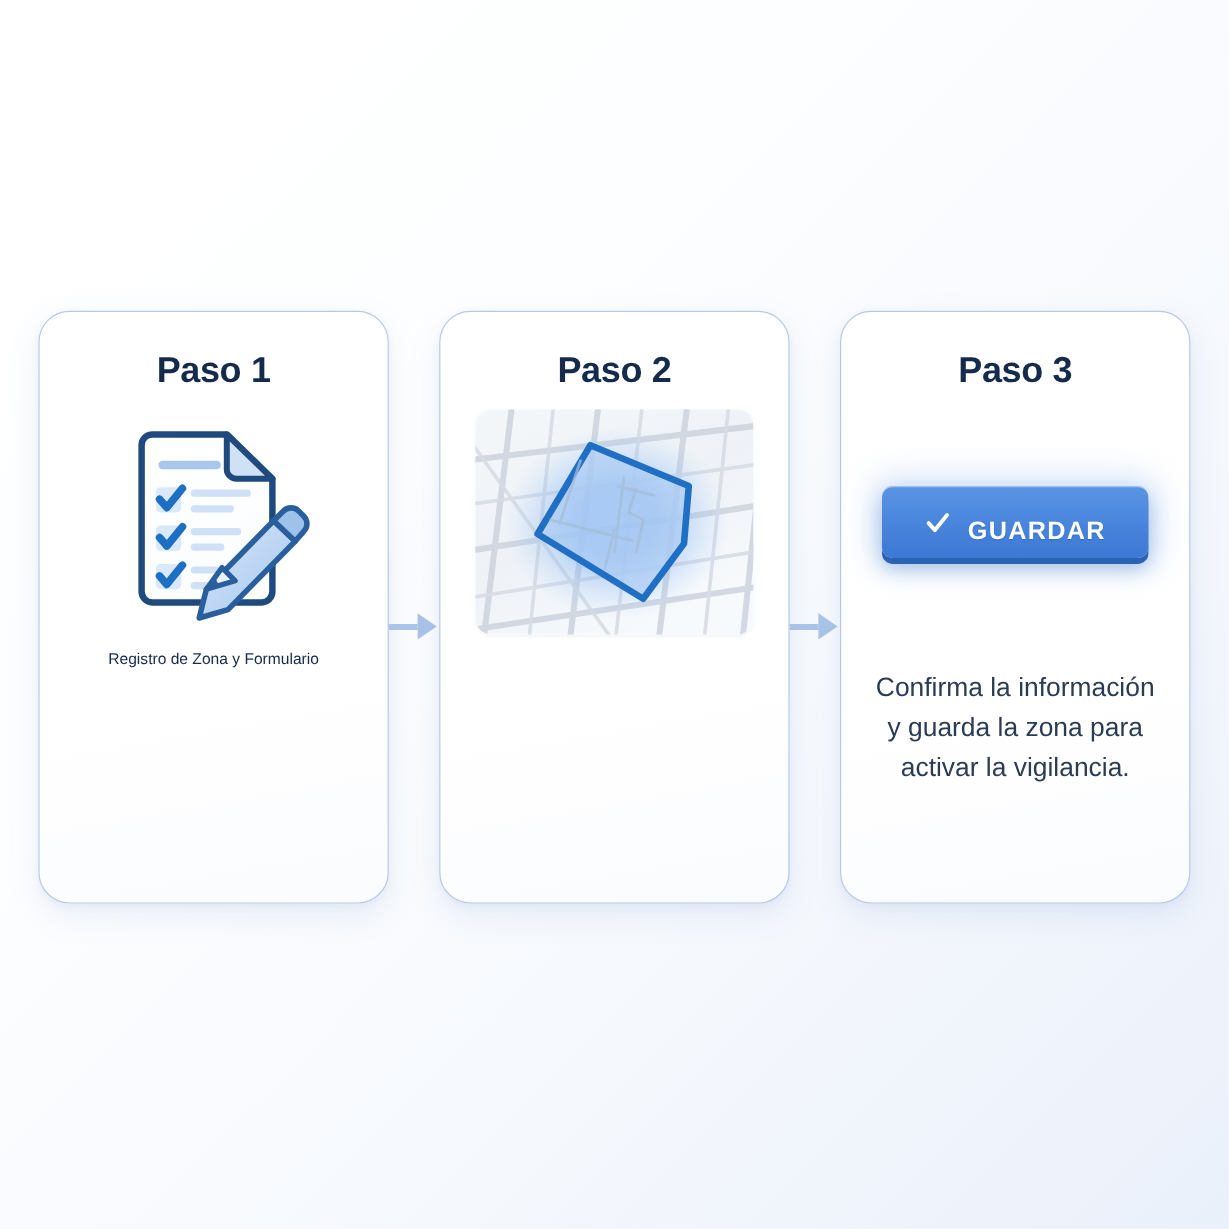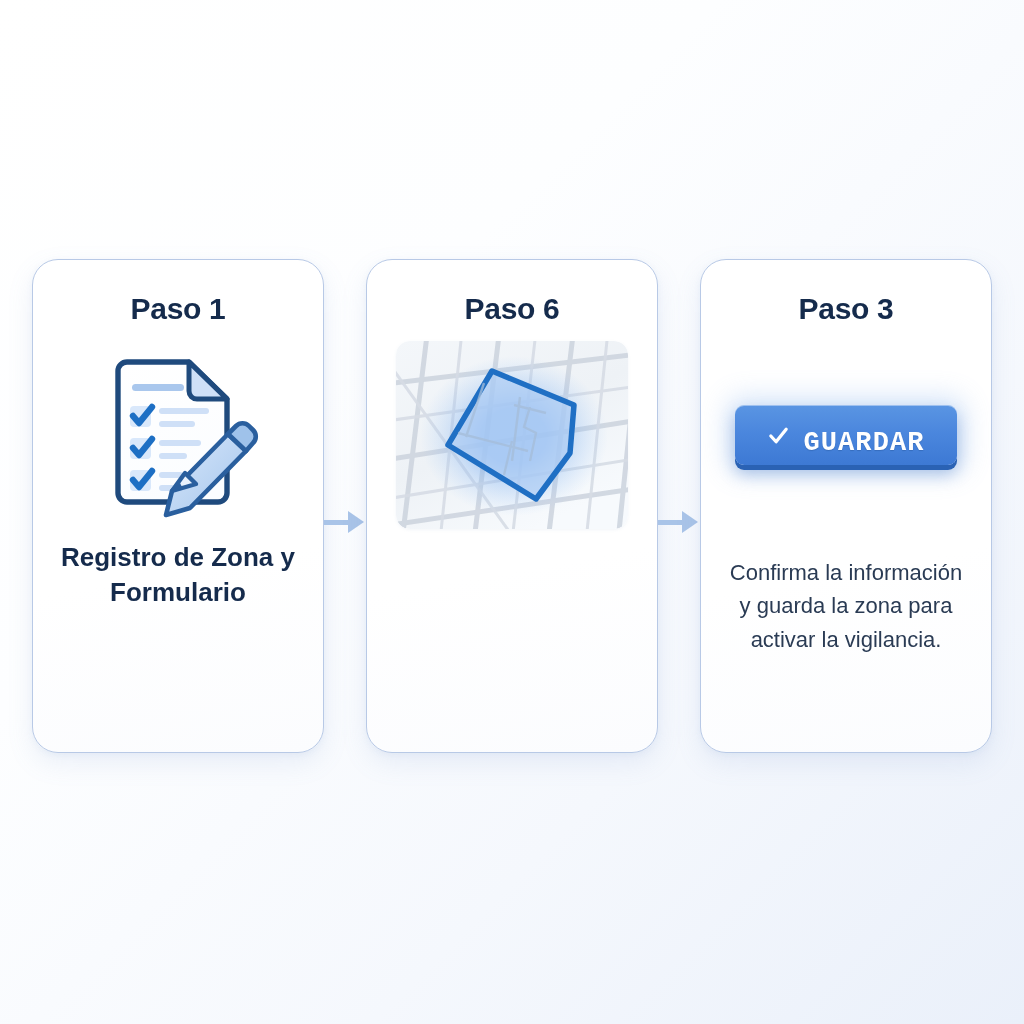--- a/index.html
+++ b/index.html
@@ -72,22 +72,22 @@
   
   .text-block {
     margin-top: 2px;
     width: 100%;
     display: flex;
     flex-direction: column;
     align-items: center;
   }
 
   .step-subtitle {
-    font-size: 26px;
-    font-weight: bold;
+    font-size: 13px;
+    font-weight: normal;
     color: #152b4c;
     line-height: 1.33;
     max-width: 248px;
   }
 
   .step-desc {
     margin-top: 16px;
     font-size: 22px;
     font-weight: normal;
     color: #2a3b54;
@@ -152,24 +152,24 @@
     gap: 13px;
     cursor: pointer;
   }
   .save-btn .check {
     width: 23px; height: 23px;
     display: block;
     flex: 0 0 auto;
   }
   .save-btn .btn-label {
     color: #ffffff;
-    font-size: 27px;
+    font-size: 21px;
     font-weight: bold;
     letter-spacing: 1.1px;
-    font-family: Liberation Mono, monospace;
+    font-family: Liberation Sans, sans-serif;
     text-shadow: 0 1px 1px rgba(28,70,135,0.32);
     margin-top: 15px;
   }
 </style>
 </head>
 <body>
 
 <div class="board">
   <div class="steps-row">
 
@@ -227,21 +227,21 @@
     </div>
 
     <div class="connector">
       <div class="arrow-wrap">
         <div class="shaft"></div>
         <div class="head"></div>
       </div>
     </div>
 
     <div class="step-card">
-      <div class="step-heading">Paso 6</div>
+      <div class="step-heading">Paso 2</div>
 
       <div class="visual">
         <svg class="map-icon" viewBox="0 0 232 188">
           <defs>
             <linearGradient id="mapBg" x1="0" y1="0" x2="0.6" y2="1">
               <stop offset="0%" stop-color="#f4f7fa"></stop>
               <stop offset="55%" stop-color="#eef2f6"></stop>
               <stop offset="100%" stop-color="#f7fafd"></stop>
             </linearGradient>
             <radialGradient id="glow" cx="0.5" cy="0.5" r="0.5">

